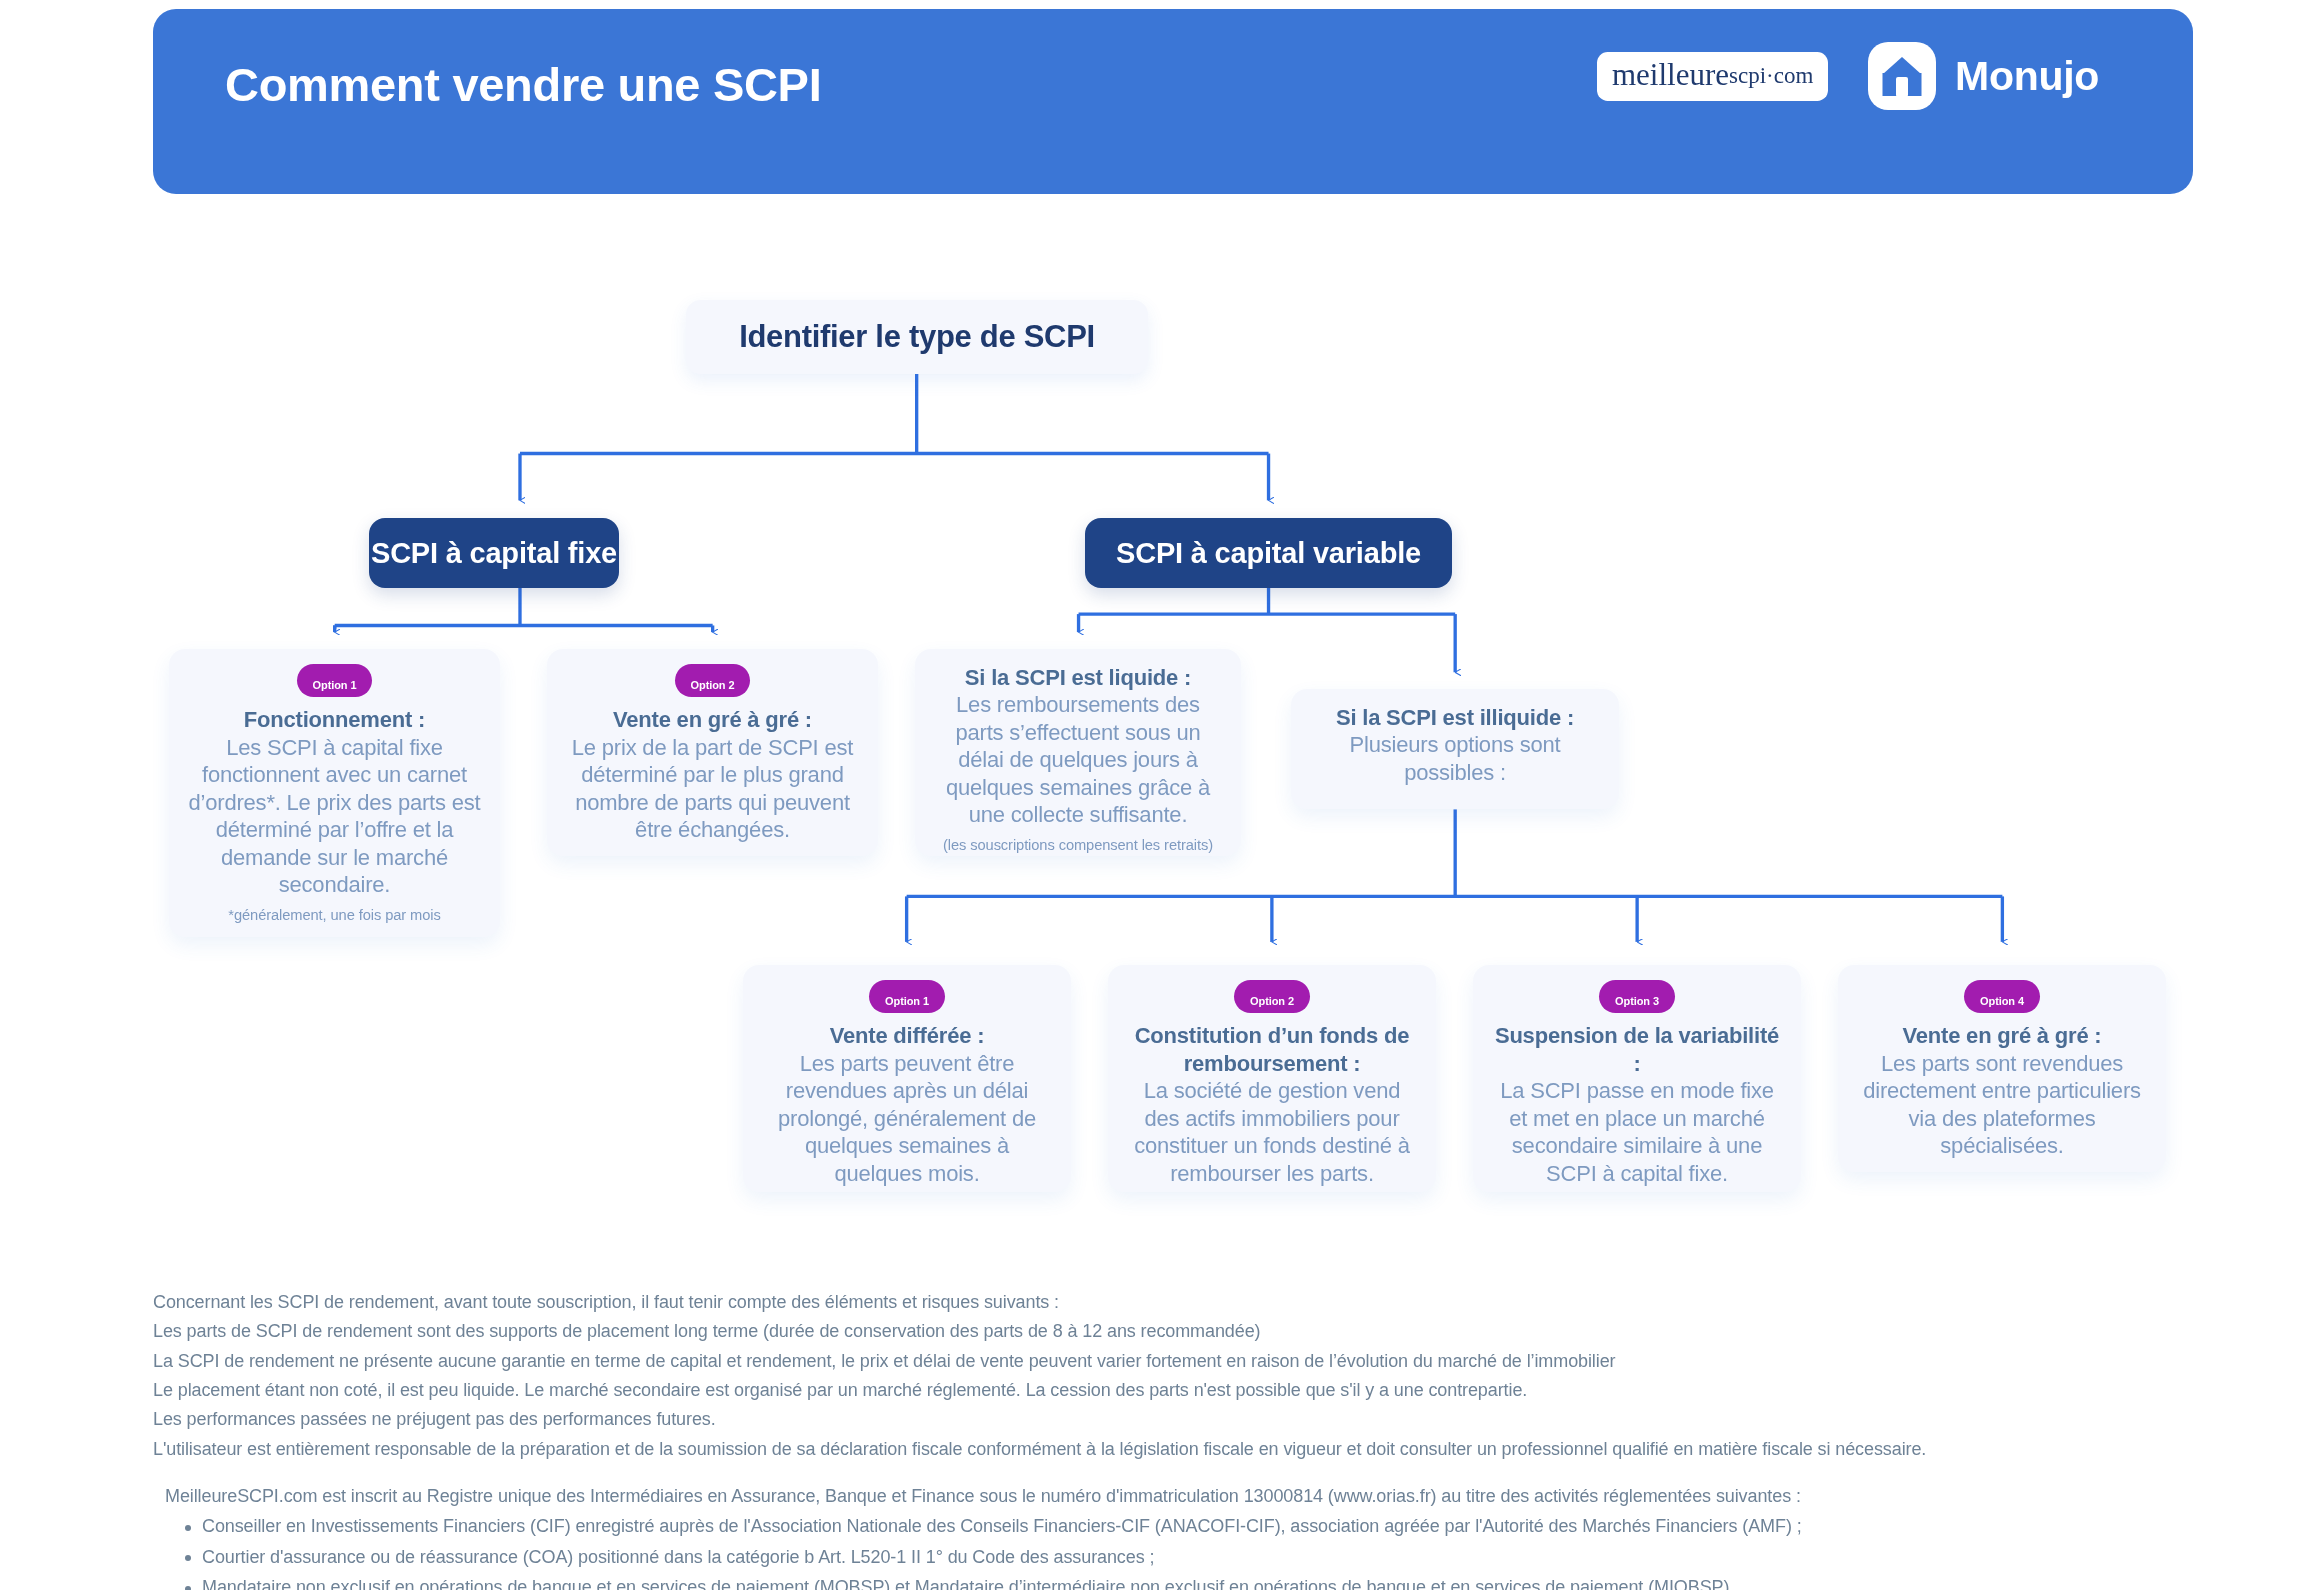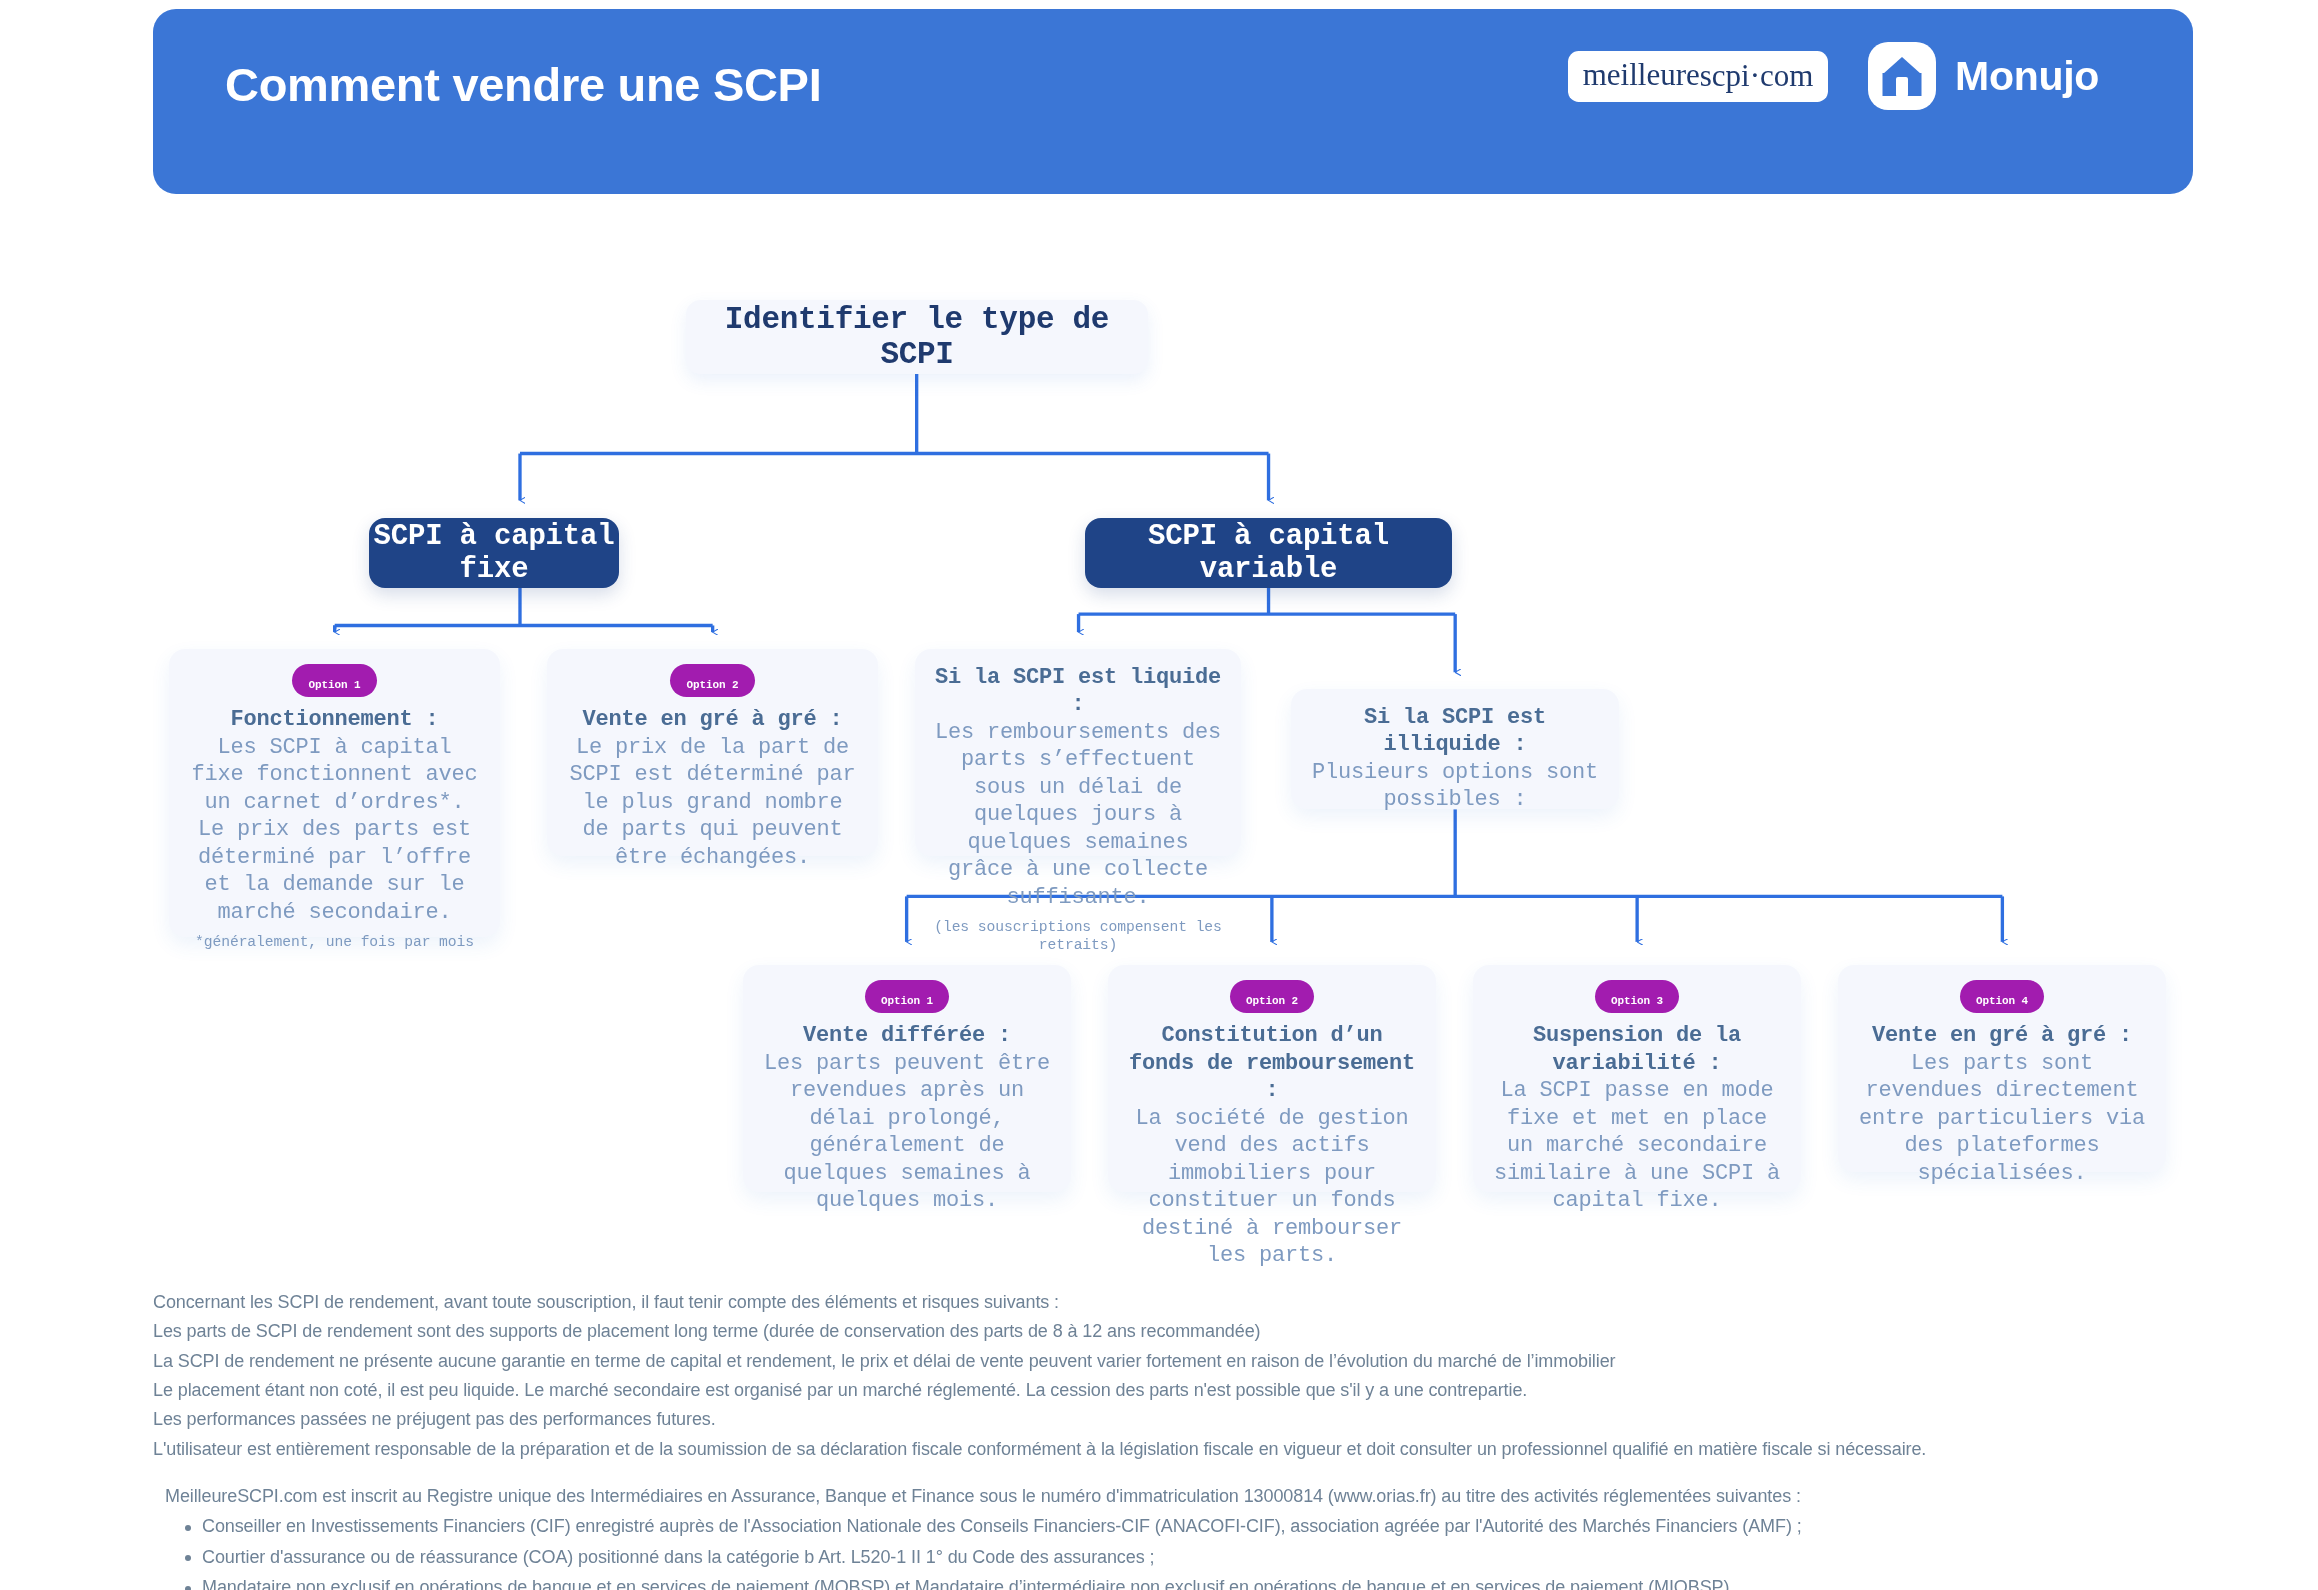--- a/index.html
+++ b/index.html
@@ -46,21 +46,21 @@
     padding:6.7px 14.7px 10.7px 14.7px;
     display:flex;flex-direction:row;align-items:center;
     line-height:1.0;
   }
   .logo-mscpi .l1{
     font-family:"Liberation Serif","DejaVu Serif",serif;
     font-size:31px;color:#1f3a6e;letter-spacing:0px;
   }
   .logo-mscpi .l2{
     font-family:"Liberation Serif","DejaVu Serif",serif;
-    font-size:31px;color:#1f3a6e;margin-top:2.7px;letter-spacing:0px;
+    font-size:23px;color:#1f3a6e;margin-top:2.7px;letter-spacing:0px;
   }
   .logo-monujo{display:flex;align-items:center;gap:19px;}
   .monujo-mark{
     width:68px;height:68px;
     background:#ffffff;
     border-radius:20px;
     position:relative;
   }
   .monujo-mark .roof{
     position:absolute;left:50%;top:14.7px;transform:translateX(-50%);
@@ -75,21 +75,21 @@
   }
   .monujo-mark .door{
     position:absolute;left:50%;top:35px;transform:translateX(-50%);
     width:12px;height:20px;background:#ffffff;border-radius:2px;
   }
   .monujo-word{
     font-size:41px;font-weight:bold;color:#ffffff;letter-spacing:-0.3px;
   }
 
   
-  .diagram{position:absolute;left:0;top:0;width:2319px;height:1271px;font-family:Liberation Mono, monospace;}
+  .diagram{position:absolute;left:0;top:0;width:2319px;height:1271px;}
   .connectors{position:absolute;left:0;top:0;width:2319px;height:1271px;pointer-events:none;}
 
   .node{
     position:absolute;
     box-sizing:border-box;
     border-radius:14.7px;
     text-align:center;
   }
 
   

